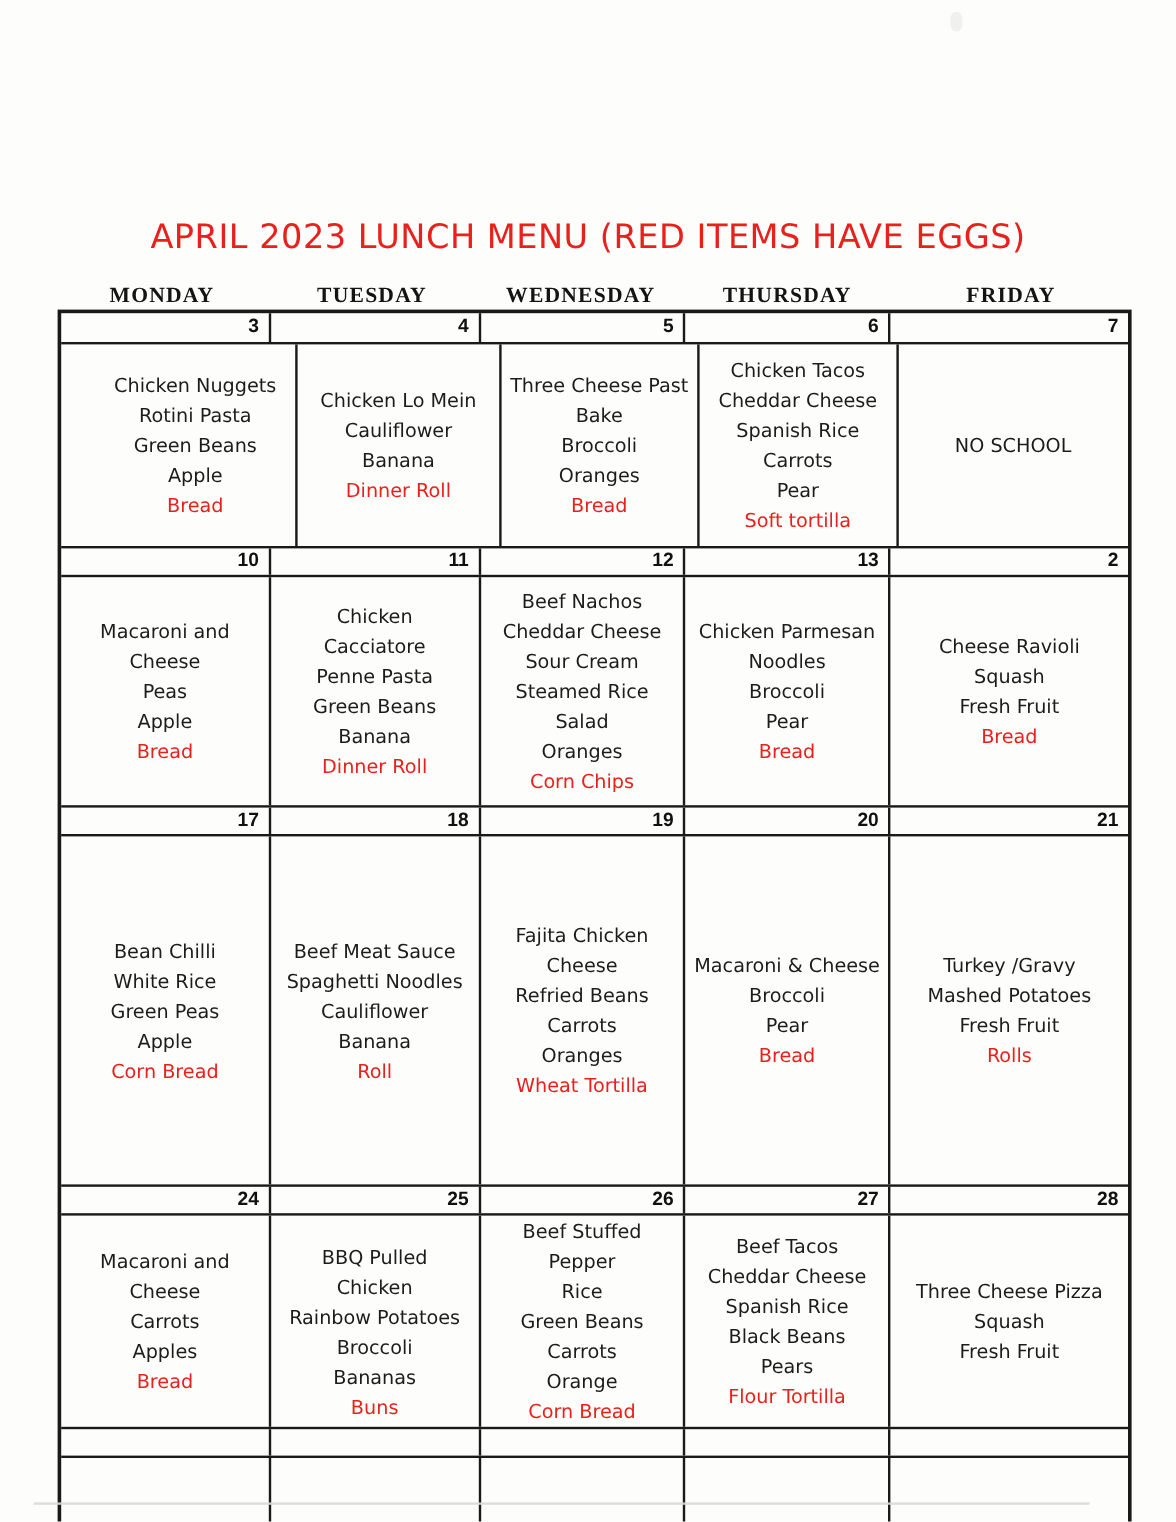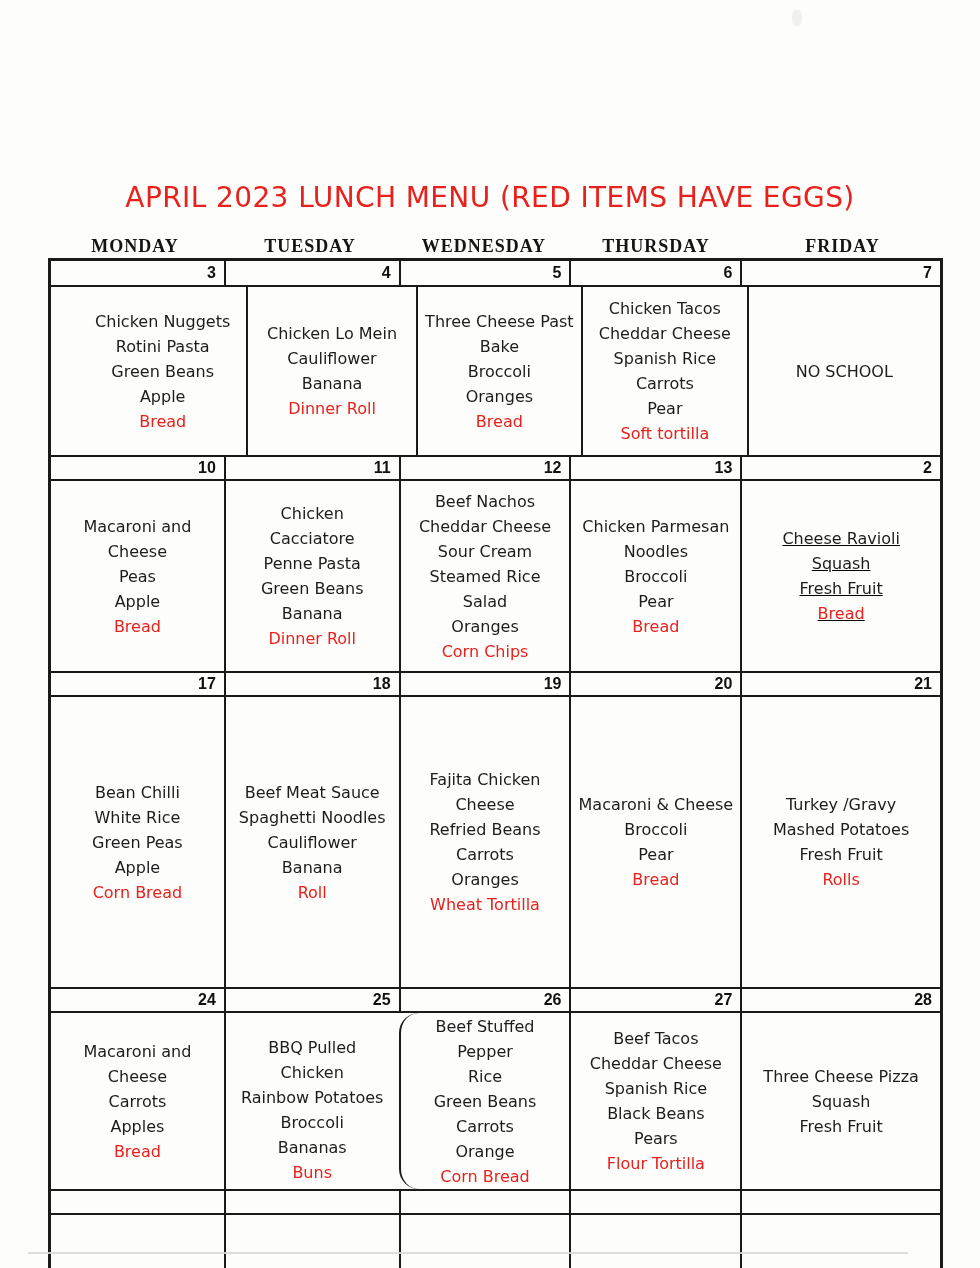--- a/index.html
+++ b/index.html
@@ -160,21 +160,21 @@
           <div class="menu-line">Oranges</div>
           <div class="menu-line red">Corn Chips</div>
         </div>
         <div class="cell menu-cell" style="flex: 0 0 19.22%; align-items: center;">
           <div class="menu-line">Chicken Parmesan</div>
           <div class="menu-line">Noodles</div>
           <div class="menu-line">Broccoli</div>
           <div class="menu-line">Pear</div>
           <div class="menu-line red">Bread</div>
         </div>
-        <div class="cell menu-cell" style="flex: 0 0 22.46%; text-decoration: underline;">
+        <div class="cell menu-cell" style="flex: 0 0 22.46%;">
           <div class="menu-line">Cheese Ravioli</div>
           <div class="menu-line">Squash</div>
           <div class="menu-line">Fresh Fruit</div>
           <div class="menu-line red">Bread</div>
         </div>
       </div>
       <div class="row date-row" style="height: 24px;">
         <div class="cell date-cell" style="flex: 0 0 19.44%;">
           <span>17</span>
         </div>
@@ -253,21 +253,21 @@
           <div class="menu-line red">Bread</div>
         </div>
         <div class="cell menu-cell" style="flex: 0 0 19.66%; justify-content: flex-end;">
           <div class="menu-line">BBQ Pulled</div>
           <div class="menu-line">Chicken</div>
           <div class="menu-line">Rainbow Potatoes</div>
           <div class="menu-line">Broccoli</div>
           <div class="menu-line">Bananas</div>
           <div class="menu-line red">Buns</div>
         </div>
-        <div class="cell menu-cell" style="flex: 0 0 19.22%; border-radius: 20px;">
+        <div class="cell menu-cell" style="flex: 0 0 19.22%;">
           <div class="menu-line">Beef Stuffed</div>
           <div class="menu-line">Pepper</div>
           <div class="menu-line">Rice</div>
           <div class="menu-line">Green Beans</div>
           <div class="menu-line">Carrots</div>
           <div class="menu-line">Orange</div>
           <div class="menu-line red">Corn Bread</div>
         </div>
         <div class="cell menu-cell" style="flex: 0 0 19.22%;">
           <div class="menu-line">Beef Tacos</div>

